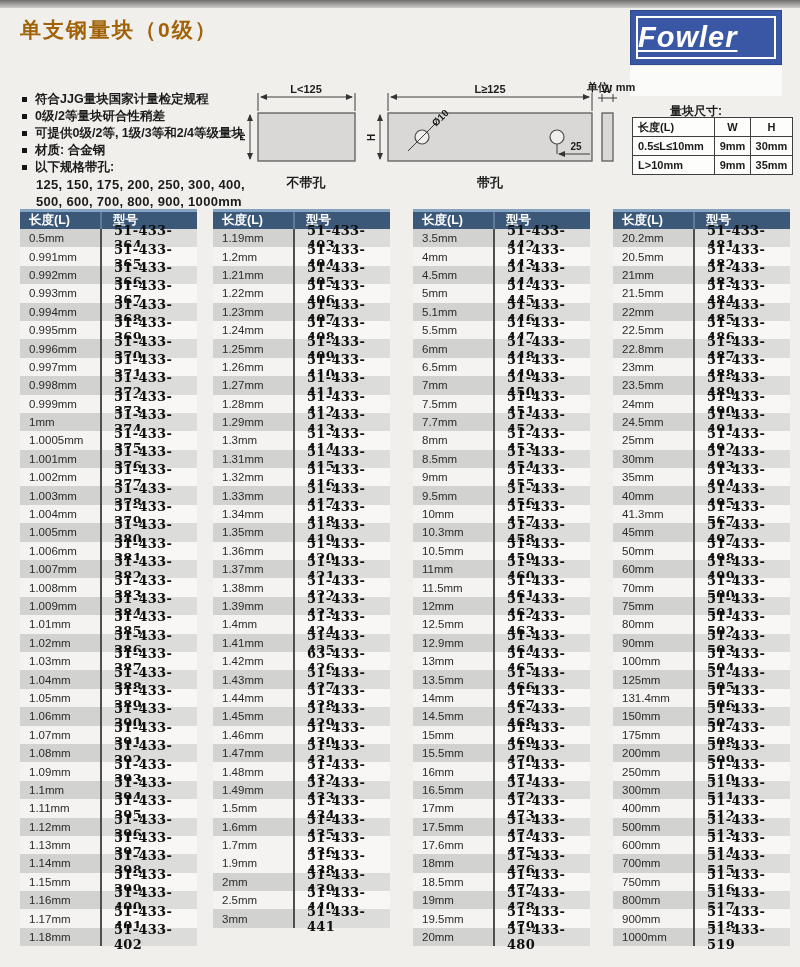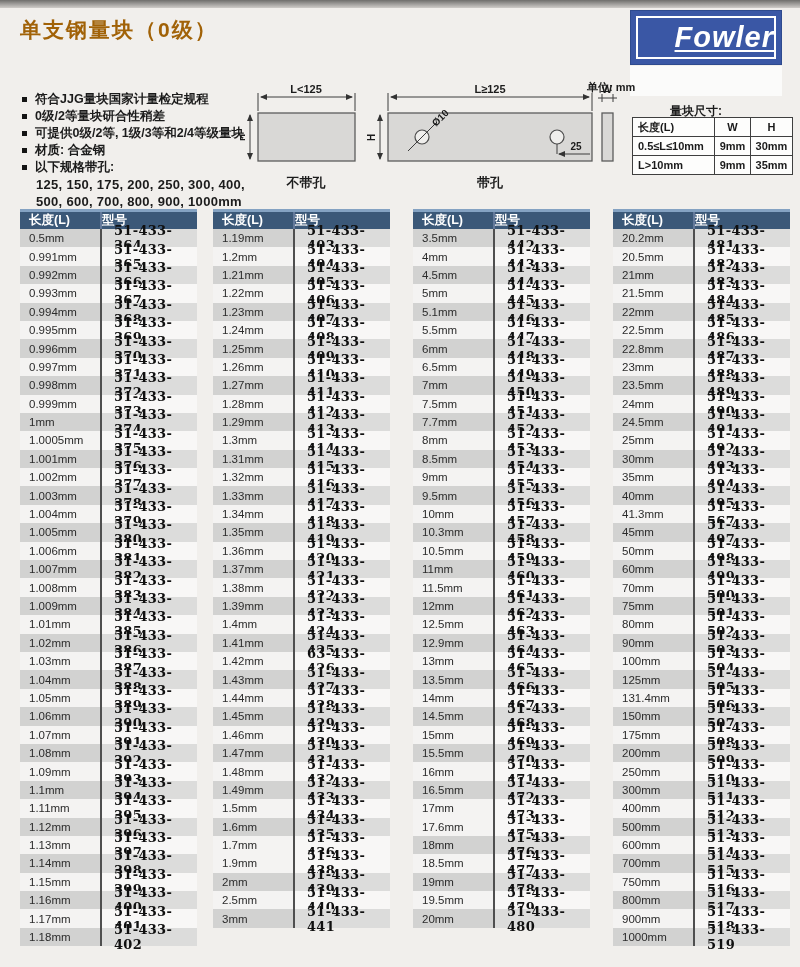--- a/index.html
+++ b/index.html
@@ -14,21 +14,21 @@
     font-family:"Liberation Sans","DejaVu Sans",sans-serif;color:#1b1b1b;
   }
   .top-edge{position:absolute;top:0;left:0;right:0;height:8px;
     background:linear-gradient(180deg,#6f6e6c,#cfccc9);}
   .page-title{position:absolute;left:20px;top:16px;font-size:21px;font-weight:700;
     letter-spacing:2px;color:#a16207;}
   
   .logo{position:absolute;left:630px;top:10px;width:152px;height:55px;
     background:var(--logo-blue);border:1px solid #2e4a8e;}
   .logo-inner{position:absolute;inset:5px;border:2px solid #fff;
-    display:flex;align-items:center;justify-content:flex-end;}
+    display:flex;align-items:center;justify-content:flex-start;}
   .logo-text{color:#fff;font-style:italic;font-weight:700;font-size:29px;letter-spacing:1px;
     text-decoration:underline;text-underline-offset:3px;text-decoration-thickness:2px;}
   .logo-panel{position:absolute;left:630px;top:66px;width:152px;height:30px;background:#fbfbfa;}
   
   .features{position:absolute;left:20px;top:63px;width:310px;margin-top:28px;}
   .feat{display:flex;line-height:17px;font-size:12.5px;font-weight:700;color:#1b1b1b;}
   .bullet{flex:none;width:5px;height:5px;background:#141414;margin:6px 8px 0 2px;}
   .feat-sub{margin-left:1px;font-size:13px;letter-spacing:0.3px;}
   
   .unit-note{position:absolute;left:587px;top:80px;font-size:11px;font-weight:700;}
@@ -44,21 +44,21 @@
   .size-table th,.size-table td{border:1px solid #3f3f3f;font-size:11px;font-weight:700;
     height:19px;text-align:center;color:#1a1a1a;}
   .size-table .cL{width:82px;text-align:left;padding-left:5px;}
   .size-table .cW{width:36px;}
   .size-table .cH{width:42px;}
   
   .gauge-table{position:absolute;top:209px;width:177px;}
   .gt-head{height:20px;border-top:3px solid var(--hdr-top);background:var(--hdr);
     display:flex;color:#fff;font-size:12.5px;font-weight:700;}
   .gt-head .c1{width:80px;padding-left:9px;display:flex;align-items:center;}
-  .gt-head .c2{flex:1;border-left:2px solid #63799b;display:flex;align-items:center;}
+  .gt-head .c2{flex:1;padding-left:11px;border-left:2px solid #63799b;display:flex;align-items:center;}
   .gt-row{height:18.4px;display:flex;}
   .gt-row .c1{width:80px;padding-left:9px;display:flex;align-items:center;
     font-size:11.5px;color:#2b2b2b;}
   .gt-row .c2{flex:1;border-left:2px solid #4f4f4f;padding-left:12px;display:flex;align-items:center;
     font-family:"DejaVu Serif","Liberation Serif",serif;font-weight:700;font-size:13px;
     color:#101010;letter-spacing:0.3px;}
   .gt-row.even .c1{background:#d2d2d1;}
   .gt-row.even .c2{background:#dcdcdb;}
   .gt-row.odd .c1{background:#f4f3f2;}
   .gt-row.odd .c2{background:#f8f7f6;}
@@ -631,20 +631,24 @@
       <div class="c2">51-433-471</div>
     </div>
     <div class="gt-row even">
       <div class="c1">16.5mm</div>
       <div class="c2">51-433-472</div>
     </div>
     <div class="gt-row odd">
       <div class="c1">17mm</div>
       <div class="c2">51-433-473</div>
     </div>
+    <div class="gt-row even">
+      <div class="c1">17.5mm</div>
+      <div class="c2">51-433-474</div>
+    </div>
     <div class="gt-row odd">
       <div class="c1">17.6mm</div>
       <div class="c2">51-433-475</div>
     </div>
     <div class="gt-row even">
       <div class="c1">18mm</div>
       <div class="c2">51-433-476</div>
     </div>
     <div class="gt-row odd">
       <div class="c1">18.5mm</div>

